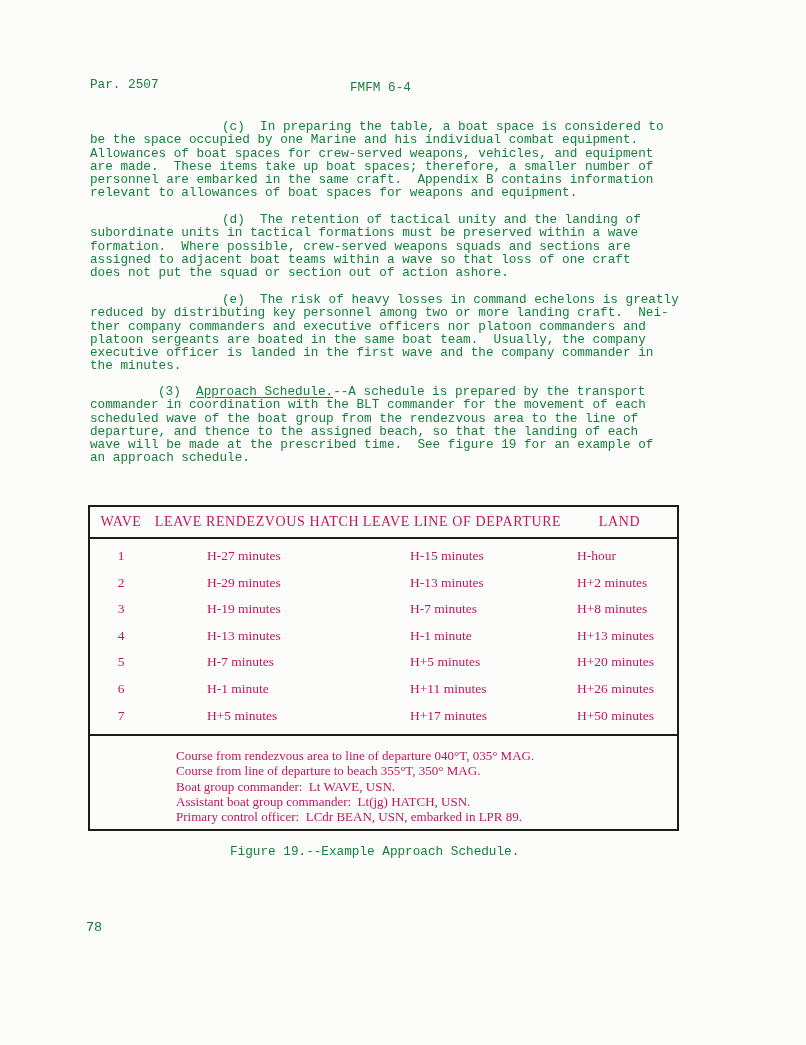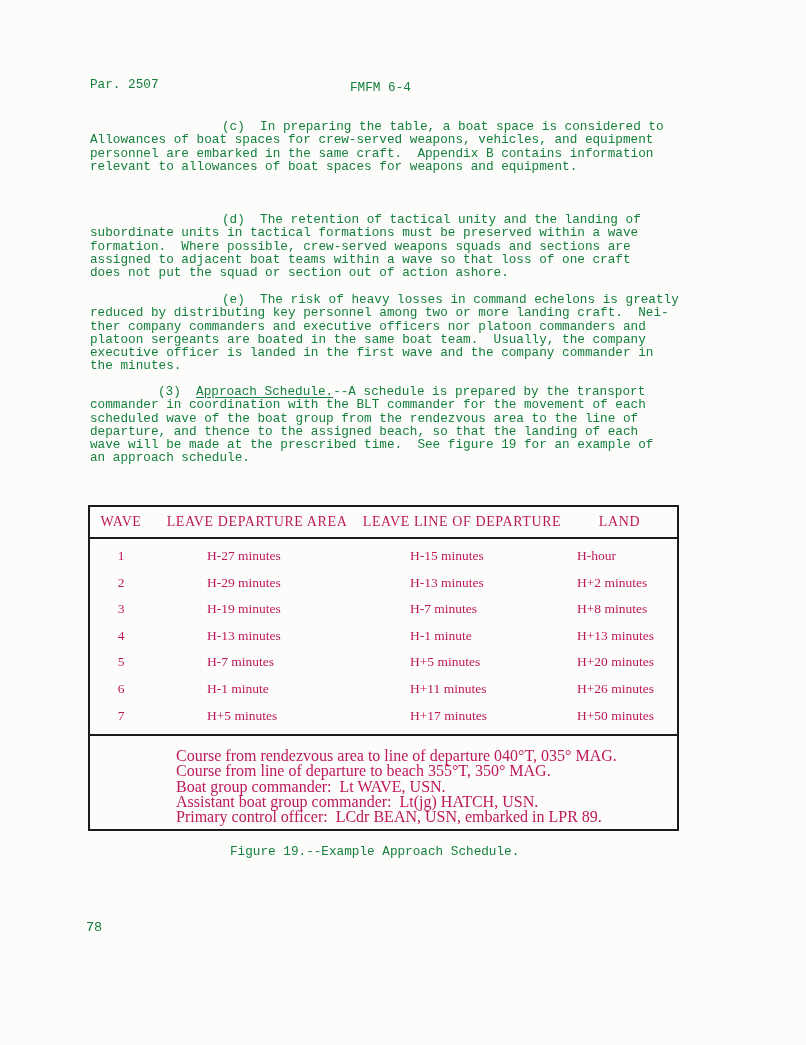--- a/index.html
+++ b/index.html
@@ -53,38 +53,40 @@
     font-size:13.5px;
   }
   .td { white-space:pre; }
   .td.c1 { text-align:center; }
   .td.c2 { padding-left:55px; }
   .td.c3 { padding-left:48px; }
   .td.c4 { padding-left:15px; }
   .notes {
     border-top:2px solid #1b1b1b;
     padding:12px 8px 5px 86px;
-    font-size:16px; line-height:15.2px;
+    font-size:13px; line-height:15.2px;
   }
   .note-line { white-space:pre; }
 
   .caption { position:absolute; left:230px; top:844px; white-space:pre; }
   .pagenum { position:absolute; left:86px;  top:920px; font-size:13.5px; }
 </style>
 </head>
 <body>
 
 <div class="page">
 
   <div class="hdr-left mono">Par. 2507</div>
   <div class="hdr-right mono">FMFM 6-4</div>
 
   <div class="para para-c mono">
     <div class="ln ind-c">(c)  In preparing the table, a boat space is considered to</div>
+    <div class="ln">be the space occupied by one Marine and his individual combat equipment.</div>
     <div class="ln">Allowances of boat spaces for crew-served weapons, vehicles, and equipment</div>
+    <div class="ln">are made.  These items take up boat spaces; therefore, a smaller number of</div>
     <div class="ln">personnel are embarked in the same craft.  Appendix B contains information</div>
     <div class="ln">relevant to allowances of boat spaces for weapons and equipment.</div>
   </div>
 
   <div class="para para-d mono">
     <div class="ln ind-c">(d)  The retention of tactical unity and the landing of</div>
     <div class="ln">subordinate units in tactical formations must be preserved within a wave</div>
     <div class="ln">formation.  Where possible, crew-served weapons squads and sections are</div>
     <div class="ln">assigned to adjacent boat teams within a wave so that loss of one craft</div>
     <div class="ln">does not put the squad or section out of action ashore.</div>
@@ -104,21 +106,21 @@
     <div class="ln">commander in coordination with the BLT commander for the movement of each</div>
     <div class="ln">scheduled wave of the boat group from the rendezvous area to the line of</div>
     <div class="ln">departure, and thence to the assigned beach, so that the landing of each</div>
     <div class="ln">wave will be made at the prescribed time.  See figure 19 for an example of</div>
     <div class="ln">an approach schedule.</div>
   </div>
 
   <div class="fig-table serif">
     <div class="thead">
       <div class="th">WAVE</div>
-      <div class="th">LEAVE DEPARTURE AREA</div>
+      <div class="th">LEAVE RENDEZVOUS HATCH</div>
       <div class="th">LEAVE LINE OF DEPARTURE</div>
       <div class="th">LAND</div>
     </div>
     <div class="tbody">
       <div class="tr">
         <div class="td c1">1</div>
         <div class="td c2">H-27 minutes</div>
         <div class="td c3">H-15 minutes</div>
         <div class="td c4">H-hour</div>
       </div>

